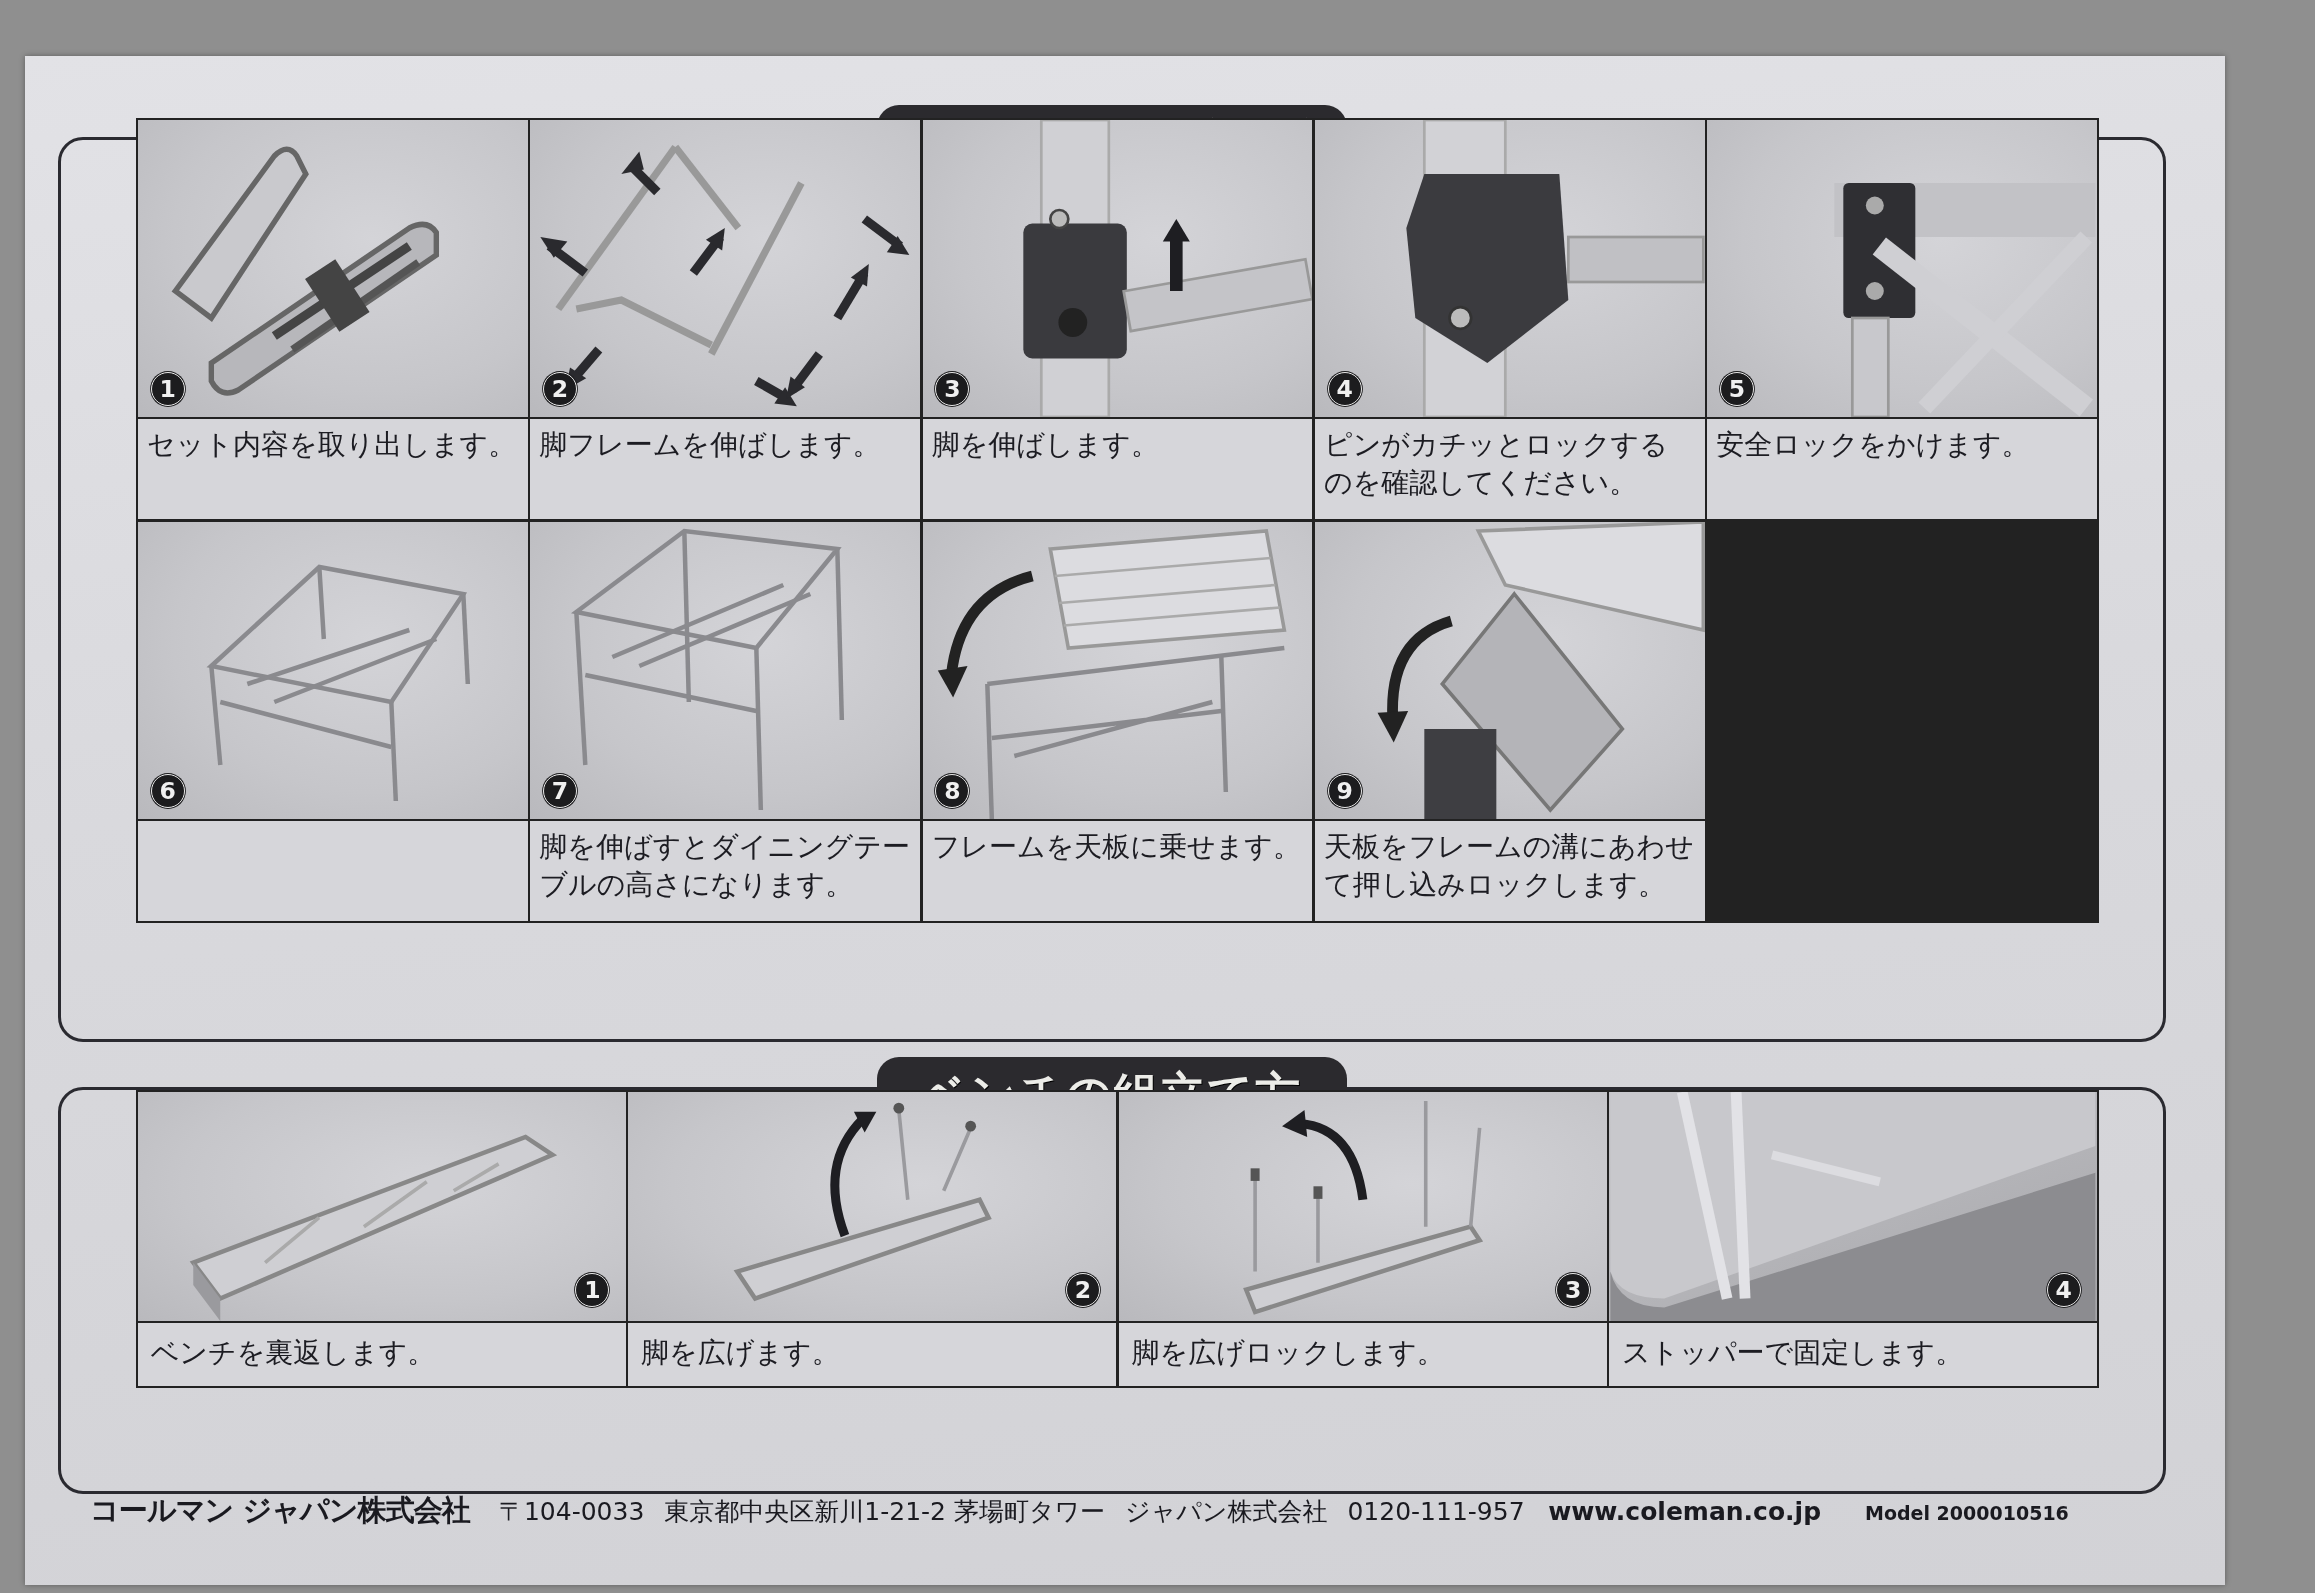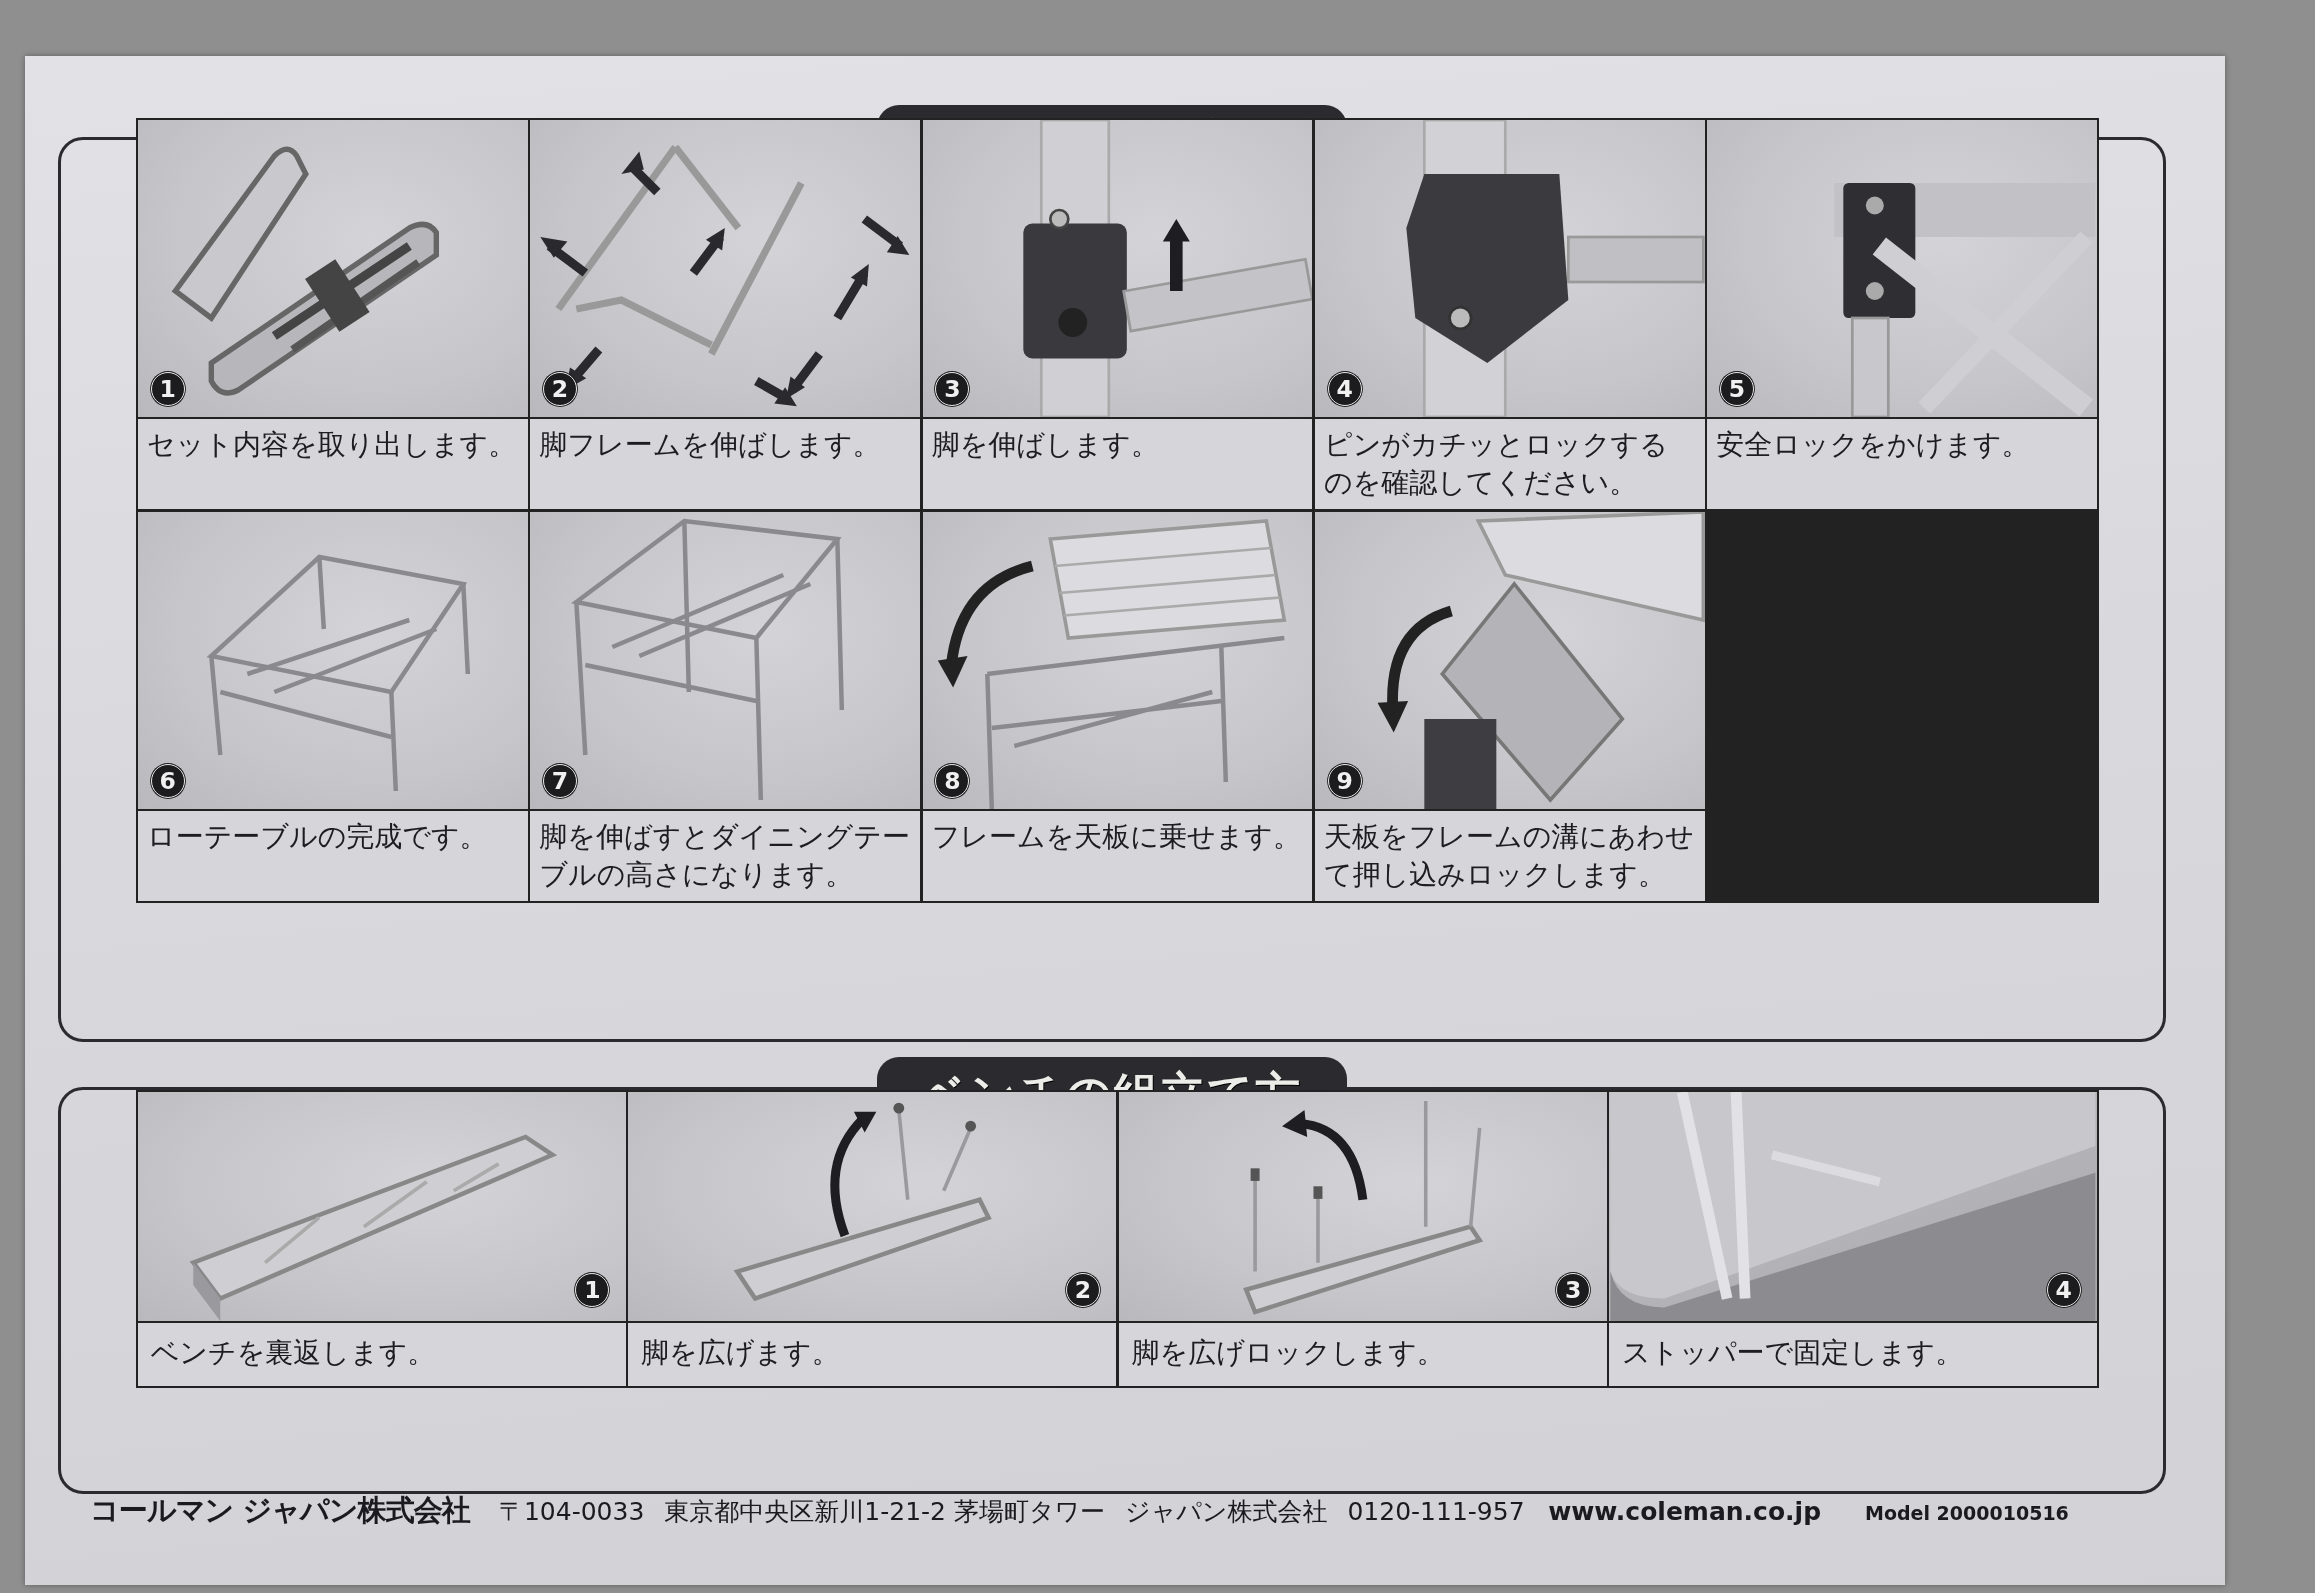--- a/index.html
+++ b/index.html
@@ -44,21 +44,21 @@
     grid-template-columns: repeat(4, 1fr);
   }
   .step { background: #d6d6da; display: flex; flex-direction: column; }
   .photo {
     position: relative; height: 299px;
     background: radial-gradient(ellipse at 60% 40%, #d4d4d8 0%, #c6c6ca 60%, #b9b9bd 100%);
     border-bottom: 2.7px solid #222; overflow: hidden;
   }
   .bench-grid .photo { height: 231px; }
   .caption {
-    font-size: 28px; line-height: 38px; padding: 7.2px 9px; height: 90px;
+    font-size: 28px; line-height: 38px; padding: 7.2px 9px; height: 100px;
     color: #1c1c22;
   }
   .bench-grid .caption { height: 63px; padding: 11px 12.7px; }
   .badge {
     position: absolute; width: 34px; height: 34px; border-radius: 50%;
     background: #1c1c1e; color: #f0f0f0; font-weight: bold; font-size: 23.5px;
     display: flex; align-items: center; justify-content: center;
     border: 1.8px solid #e8e8e8; box-shadow: 0 0 0 0.9px #1c1c1e;
   }
   .table-grid .badge { left: 12.7px; bottom: 11px; }
@@ -190,21 +190,20 @@
           <path d="M80 160 L200 50 L360 80 L280 200 Z"></path>
           <path d="M80 160 L90 270"></path>
             <path d="M280 200 L285 310"></path>
           <path d="M200 50 L205 130"></path>
             <path d="M360 80 L365 180"></path>
           <path d="M90 200 L280 250 M120 180 L300 120 M150 200 L330 130"></path>
         </g>
       </svg>
       <div class="badge">6</div>
     </div>
-    <div class="caption">ローテーブルの完成です。</div>
   </div>
 
   <div class="step">
     <div class="photo">
       <svg class="illus" viewBox="0 0 430 330">
         <g stroke="#8a8a8e" stroke-width="5" fill="none">
           <path d="M50 100 L170 10 L340 30 L250 140 Z"></path>
           <path d="M50 100 L60 270"></path>
             <path d="M250 140 L255 320"></path>
           <path d="M170 10 L175 200"></path>

